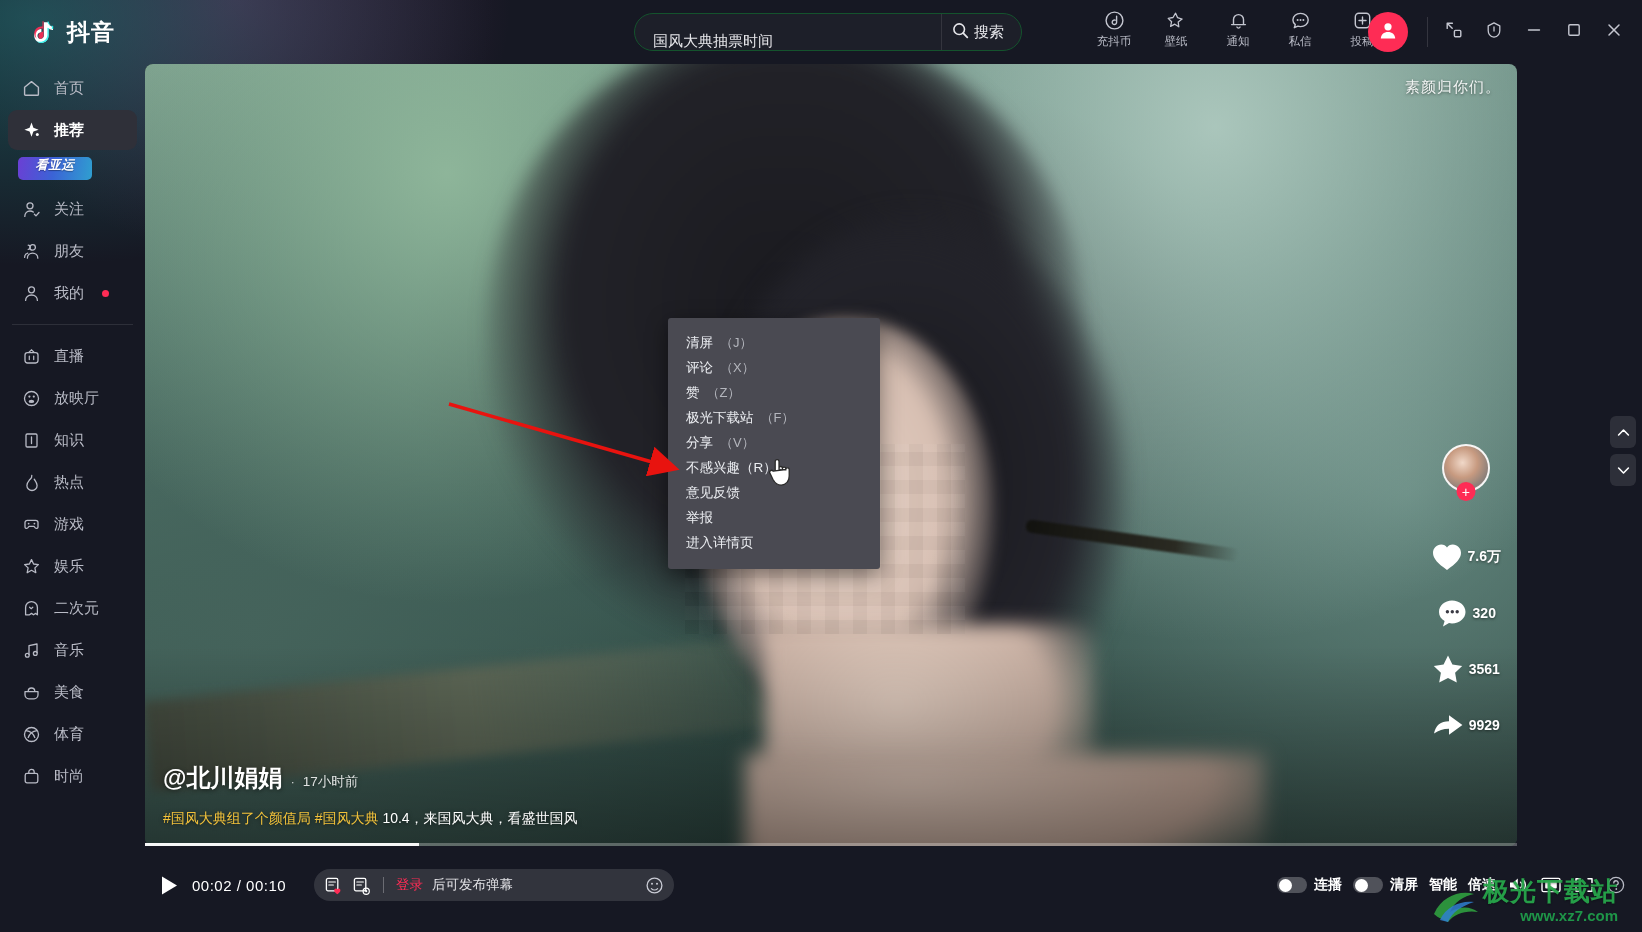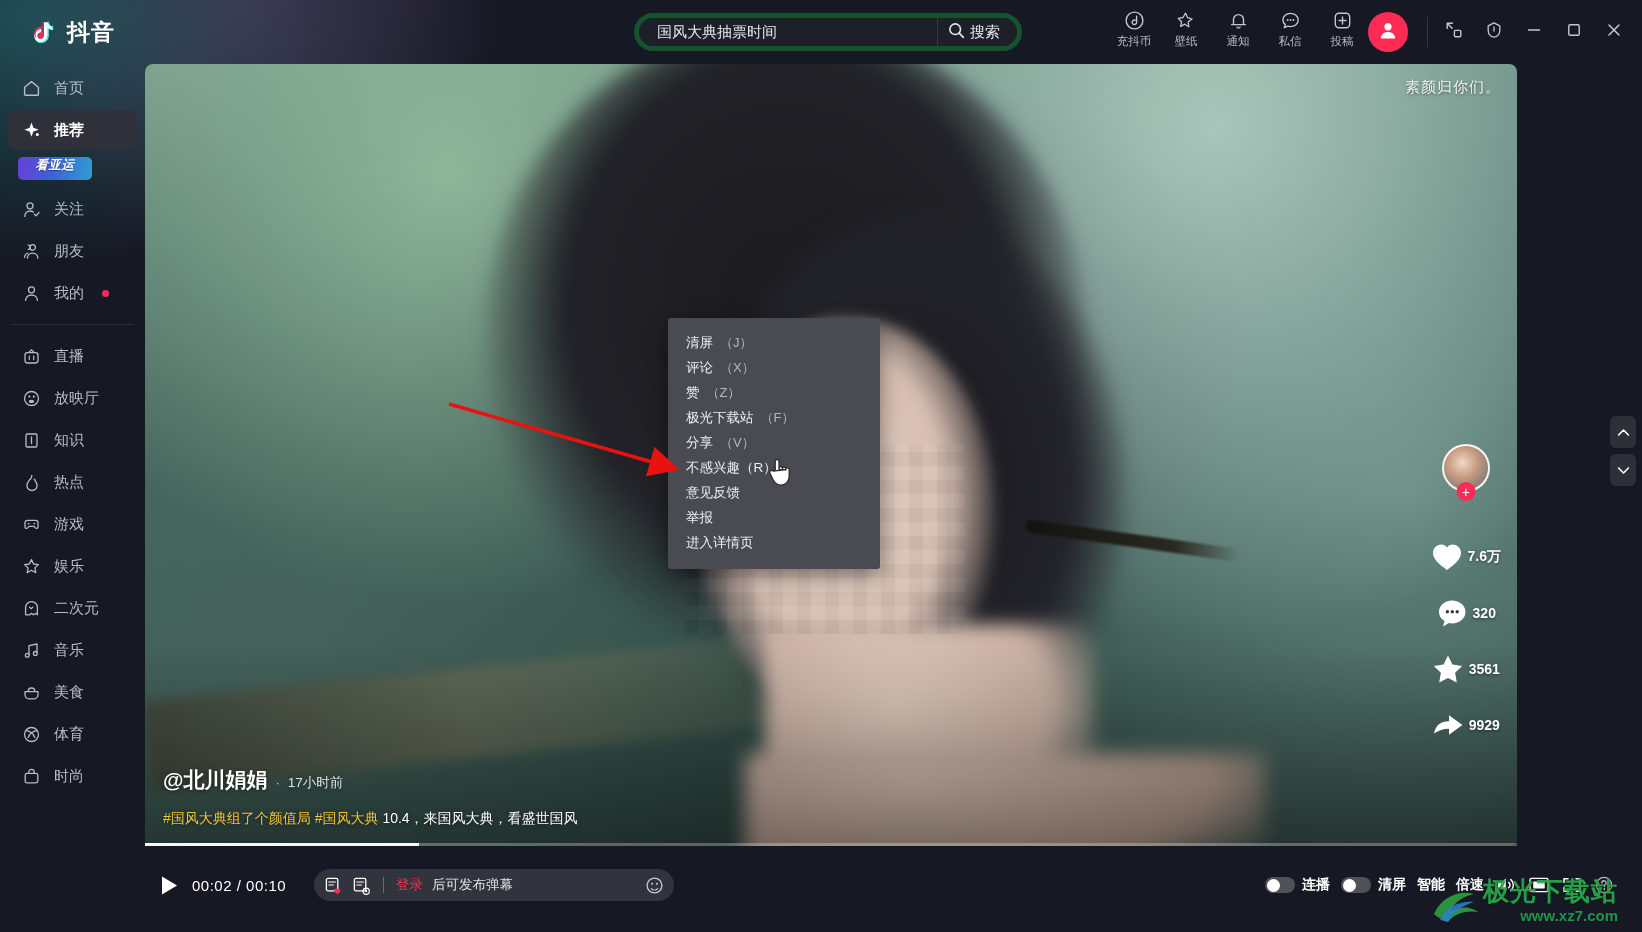--- a/index.html
+++ b/index.html
@@ -31,41 +31,41 @@
   .brand {
     width: 136px; display: flex; align-items: center; gap: 9px;
     padding-left: 30px;
   }
   .brand-logo { width: 28px; height: 28px; position: relative; }
   .brand-name { color: #fff; font-size: 23px; font-weight: 700; letter-spacing: 1px;}
 
   .search-wrap {
     position: absolute; left: 634px; top: 13px;
     width: 388px; height: 38px;
-    border: 5px solid #14532d;
+    border: 1px solid #14532d;
     border-radius: 19px;
     background: rgba(255,255,255,.03);
-    display: flex; align-items: center;
+    display: flex; align-items: flex-end;
   }
   .search-input {
     flex: 1; background: transparent; border: 0; outline: 0;
     color: #e6e6ea; font-size: 15px; padding-left: 18px;
     font-family: "Liberation Sans", sans-serif;
   }
   .search-input::placeholder { color: #8a8c99; }
   .search-btn {
     display: flex; align-items: center; gap: 5px;
     height: 100%; padding: 0 17px 0 10px;
     color: #e6e6ea; font-size: 15px; cursor: pointer;
     border-left: 1px solid rgba(255,255,255,.10);
   }
 
   .header-actions {
-    position: absolute; right: 276px; top: 9px;
-    display: flex; align-items: flex-end; gap: 4px;
+    position: absolute; right: 256px; top: 9px;
+    display: flex; align-items: flex-end; gap: 14px;
   }
   .ha-item {
     width: 48px; display: flex; flex-direction: column; align-items: center; gap: 3px;
     cursor: pointer;
   }
   .ha-ico { height: 22px; display: flex; align-items: center; justify-content: center; }
   .ha-lbl { color: #b9bbc6; font-size: 11.5px; }
 
   .avatar-btn {
     position: absolute; right: 234px; top: 12px;
@@ -192,21 +192,21 @@
     position: absolute; left: 0; right: 0; bottom: 0; height: 200px;
     background: linear-gradient(180deg, rgba(0,0,0,0) 0%, rgba(0,0,0,.38) 100%);
     pointer-events: none;
   }
 
   
   .info {
     position: absolute; left: 18px; bottom: 18px; z-index: 6;
   }
   .info-line1 { display: flex; align-items: baseline; gap: 8px; }
-  .author { color: #fff; font-size: 21px; font-weight: 700; text-shadow: 0 1px 4px rgba(0,0,0,.55); cursor: pointer;}
+  .author { color: #fff; font-size: 24px; font-weight: 700; text-shadow: 0 1px 4px rgba(0,0,0,.55); cursor: pointer;}
   .meta-dot { color: rgba(255,255,255,.75); font-size: 13px; }
   .time-ago { color: rgba(255,255,255,.85); font-size: 13.5px; text-shadow: 0 1px 4px rgba(0,0,0,.5);}
   .info-line2 { margin-top: 16px; font-size: 14px; text-shadow: 0 1px 4px rgba(0,0,0,.55); }
   .tag { color: #f3c23a; cursor: pointer; }
   .desc { color: #fff; }
 
   
   .rail {
     position: absolute; right: 16px; top: 380px; z-index: 7;
     display: flex; flex-direction: column; align-items: center;
@@ -263,21 +263,21 @@
     display: flex; align-items: center; padding: 0 10px; gap: 9px;
   }
   .dm-ico { cursor: pointer; display: flex; }
   .dm-sep { width: 1px; height: 16px; background: rgba(255,255,255,.28); margin: 0 3px; }
   .dm-login { color: #fe2c55; font-size: 13.5px; cursor: pointer; }
   .dm-text { color: #e2e2e6; font-size: 13.5px; }
   .dm-emoji { margin-left: auto; cursor: pointer; display:flex; }
 
   .pb-right {
     margin-left: auto; display: flex; align-items: center; gap: 11px;
-    padding-right: 28px;
+    padding-right: 16px;
   }
   .toggle-item { display: flex; align-items: center; gap: 7px; cursor: pointer; }
   .toggle {
     width: 30px; height: 16px; border-radius: 8px; background: rgba(255,255,255,.25);
     position: relative;
   }
   .toggle .knob {
     position: absolute; left: 1.5px; top: 1.5px; width: 13px; height: 13px;
     border-radius: 50%; background: #fff;
   }

